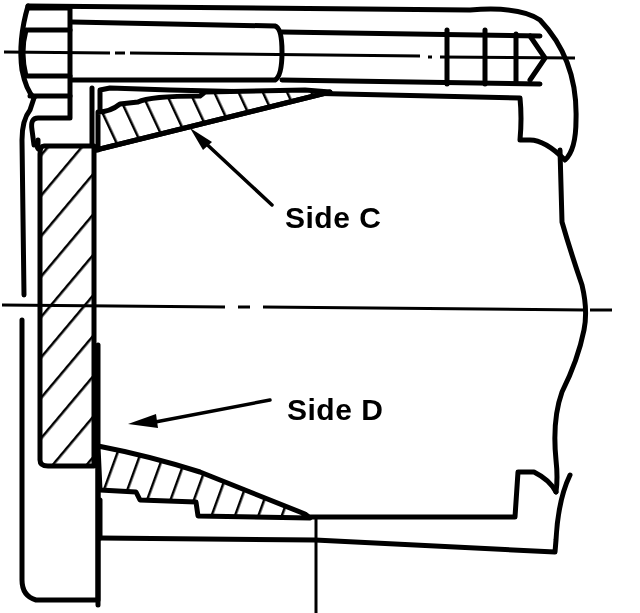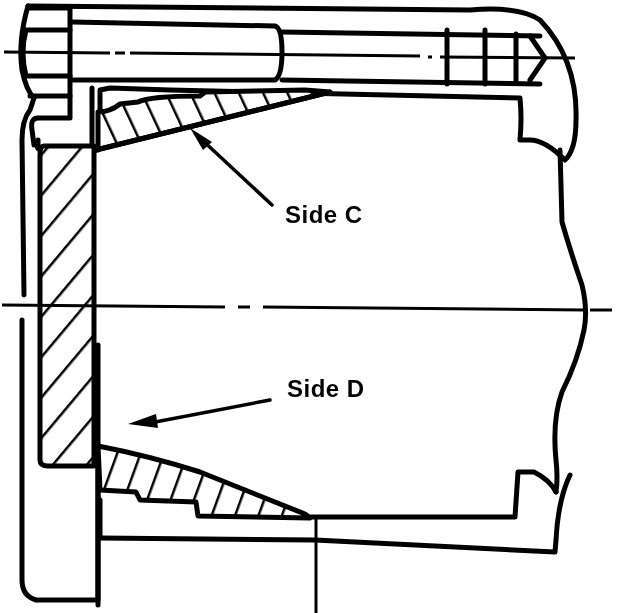--- a/index.html
+++ b/index.html
@@ -2,28 +2,28 @@
 <html><head>
 <meta charset="utf-8">
 <style>
   html, body { margin: 0; padding: 0; background: #ffffff; }
   body { width: 640px; height: 613px; overflow: hidden; position: relative; }
   .drawing { position: absolute; left: 0; top: 0; width: 640px; height: 613px; }
   .label {
     position: absolute;
     font-family: "Liberation Sans", "DejaVu Sans", sans-serif;
     font-weight: bold;
-    font-size: 24px;
+    font-size: 30px;
     color: #000000;
     letter-spacing: 0.5px;
     line-height: 1;
     white-space: nowrap;
   }
   #label-c { left: 285px; top: 203px; }
-  #label-d { left: 287px; top: 377px; }
+  #label-d { left: 287px; top: 395px; }
 </style>
 </head>
 <body>
 
 <svg class="drawing" viewBox="0 0 640 613" xmlns="http://www.w3.org/2000/svg">
   <defs>
     <pattern id="hatch" patternUnits="userSpaceOnUse" width="26" height="26" patternTransform="rotate(40)">
       <rect width="26" height="26" fill="#fff"></rect>
       <line x1="0" y1="0" x2="0" y2="26" stroke="#000" stroke-width="5"></line>
     </pattern>

